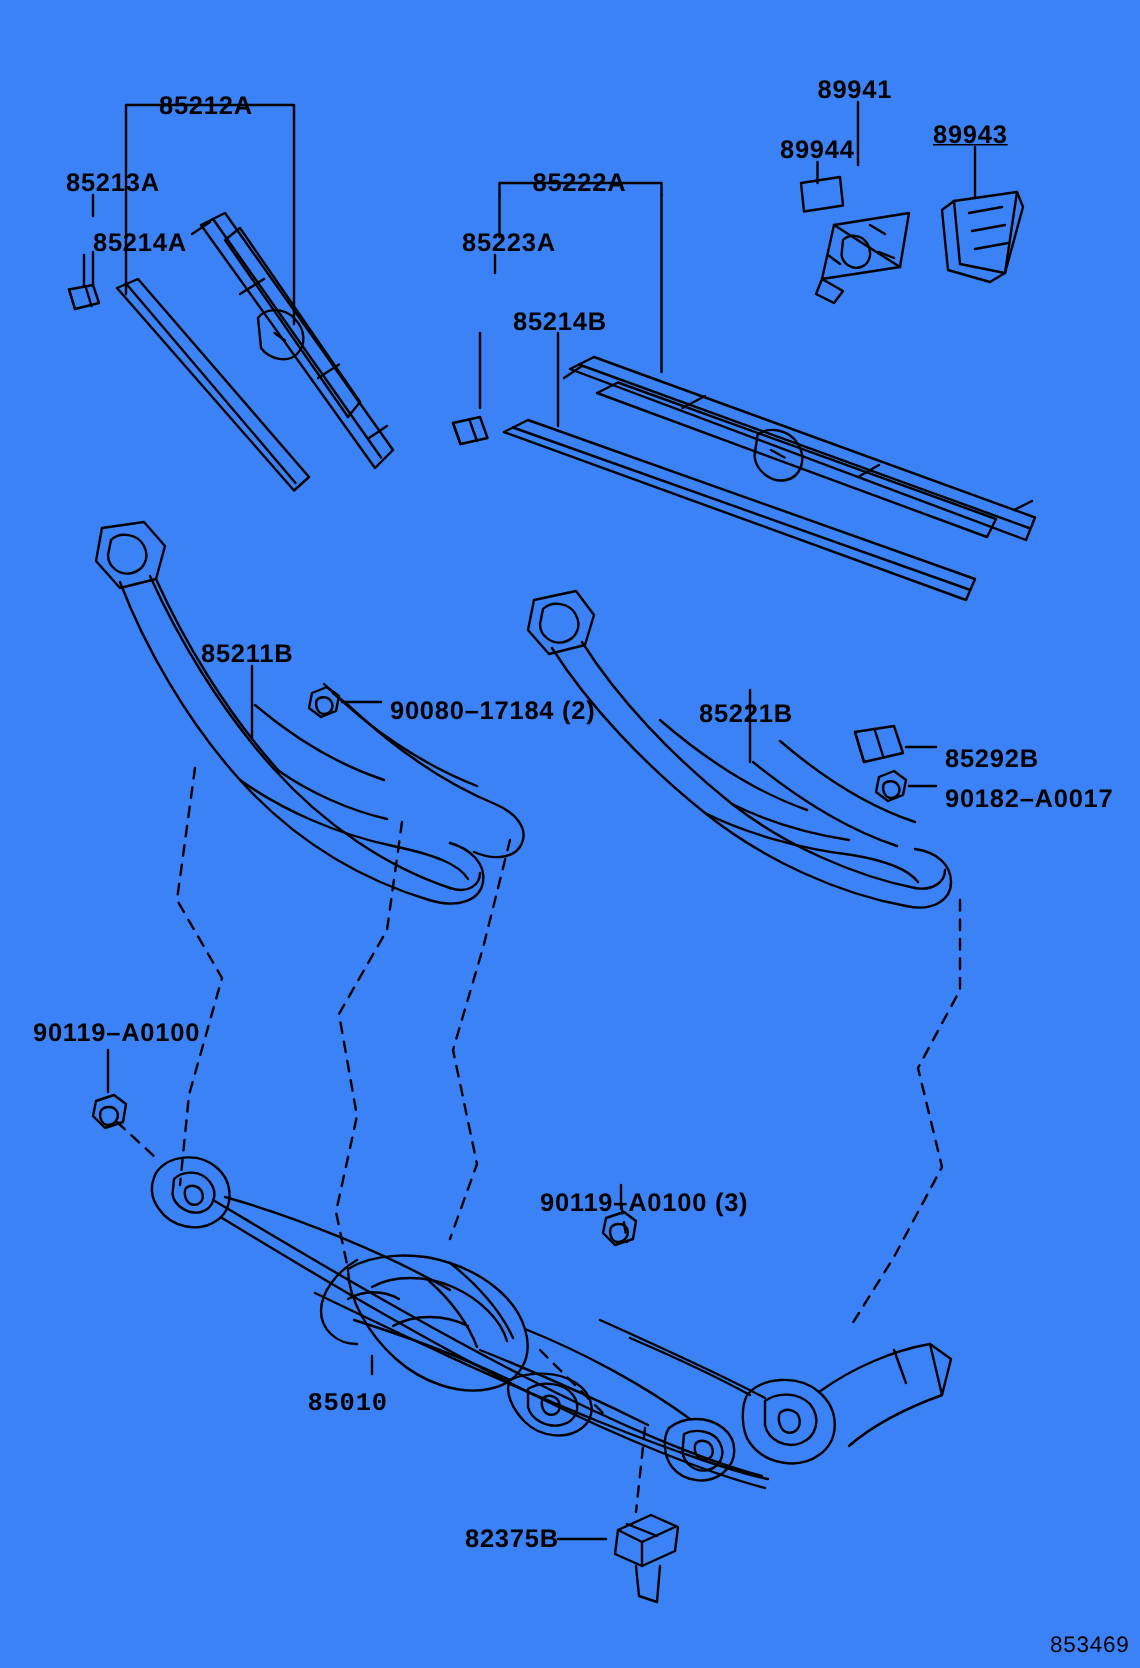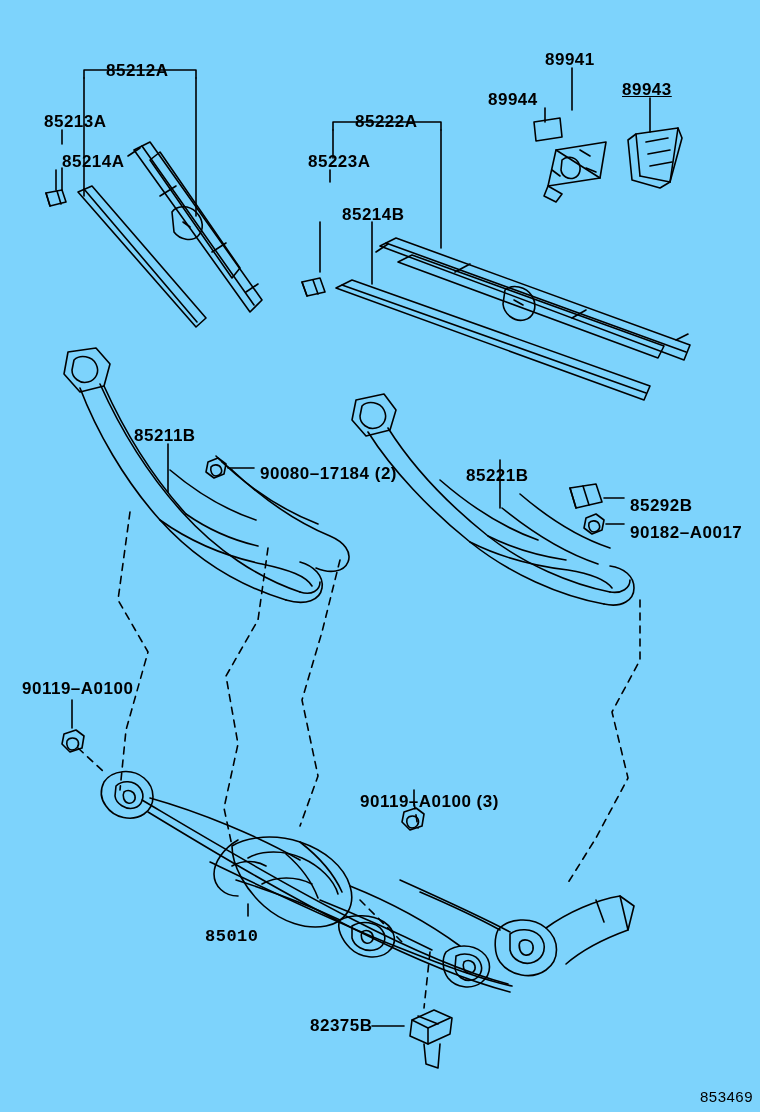--- a/index.html
+++ b/index.html
@@ -7,21 +7,21 @@
     padding: 0;
     background: #ffffff;
   }
   body {
     font-family: "Liberation Sans", sans-serif;
   }
   #sheet {
     position: relative;
     width: 760px;
     height: 1112px;
-    background: #7dd3fc;
+    background: #3b82f6;
     overflow: hidden;
   }
   #art {
     position: absolute;
     left: 0; top: 0;
     width: 760px;
     height: 1112px;
   }
   .lbl {
     position: absolute;
@@ -309,21 +309,21 @@
     </g>
   </svg>
 
   <div class="lbl" style="left:106px; top:61px;">85212A</div>
   <div class="lbl" style="left:44px;  top:112px;">85213A</div>
   <div class="lbl" style="left:62px;  top:152px;">85214A</div>
   <div class="lbl" style="left:355px; top:112px;">85222A</div>
   <div class="lbl" style="left:308px; top:152px;">85223A</div>
   <div class="lbl" style="left:342px; top:205px;">85214B</div>
   <div class="lbl" style="left:545px; top:50px;">89941</div>
-  <div class="lbl" style="left:488px; top:90px;">89944</div>
+  <div class="lbl" style="left:520px; top:90px;">89944</div>
   <div class="lbl" style="left:622px; top:80px;text-decoration:underline;">89943</div>
   <div class="lbl" style="left:134px; top:426px;text-align:center;">85211B</div>
   <div class="lbl" style="left:260px; top:464px;">90080–17184 (2)</div>
   <div class="lbl" style="left:466px; top:466px;">85221B</div>
   <div class="lbl" style="left:630px; top:496px;">85292B</div>
   <div class="lbl" style="left:630px; top:523px;">90182–A0017</div>
   <div class="lbl" style="left:22px;  top:679px;">90119–A0100</div>
   <div class="lbl" style="left:360px; top:792px;text-align:center;">90119–A0100 (3)</div>
   <div class="lbl" style="left:205px; top:927px;font-family:Liberation Mono, monospace;">85010</div>
   <div class="lbl" style="left:310px; top:1016px;">82375B</div>

